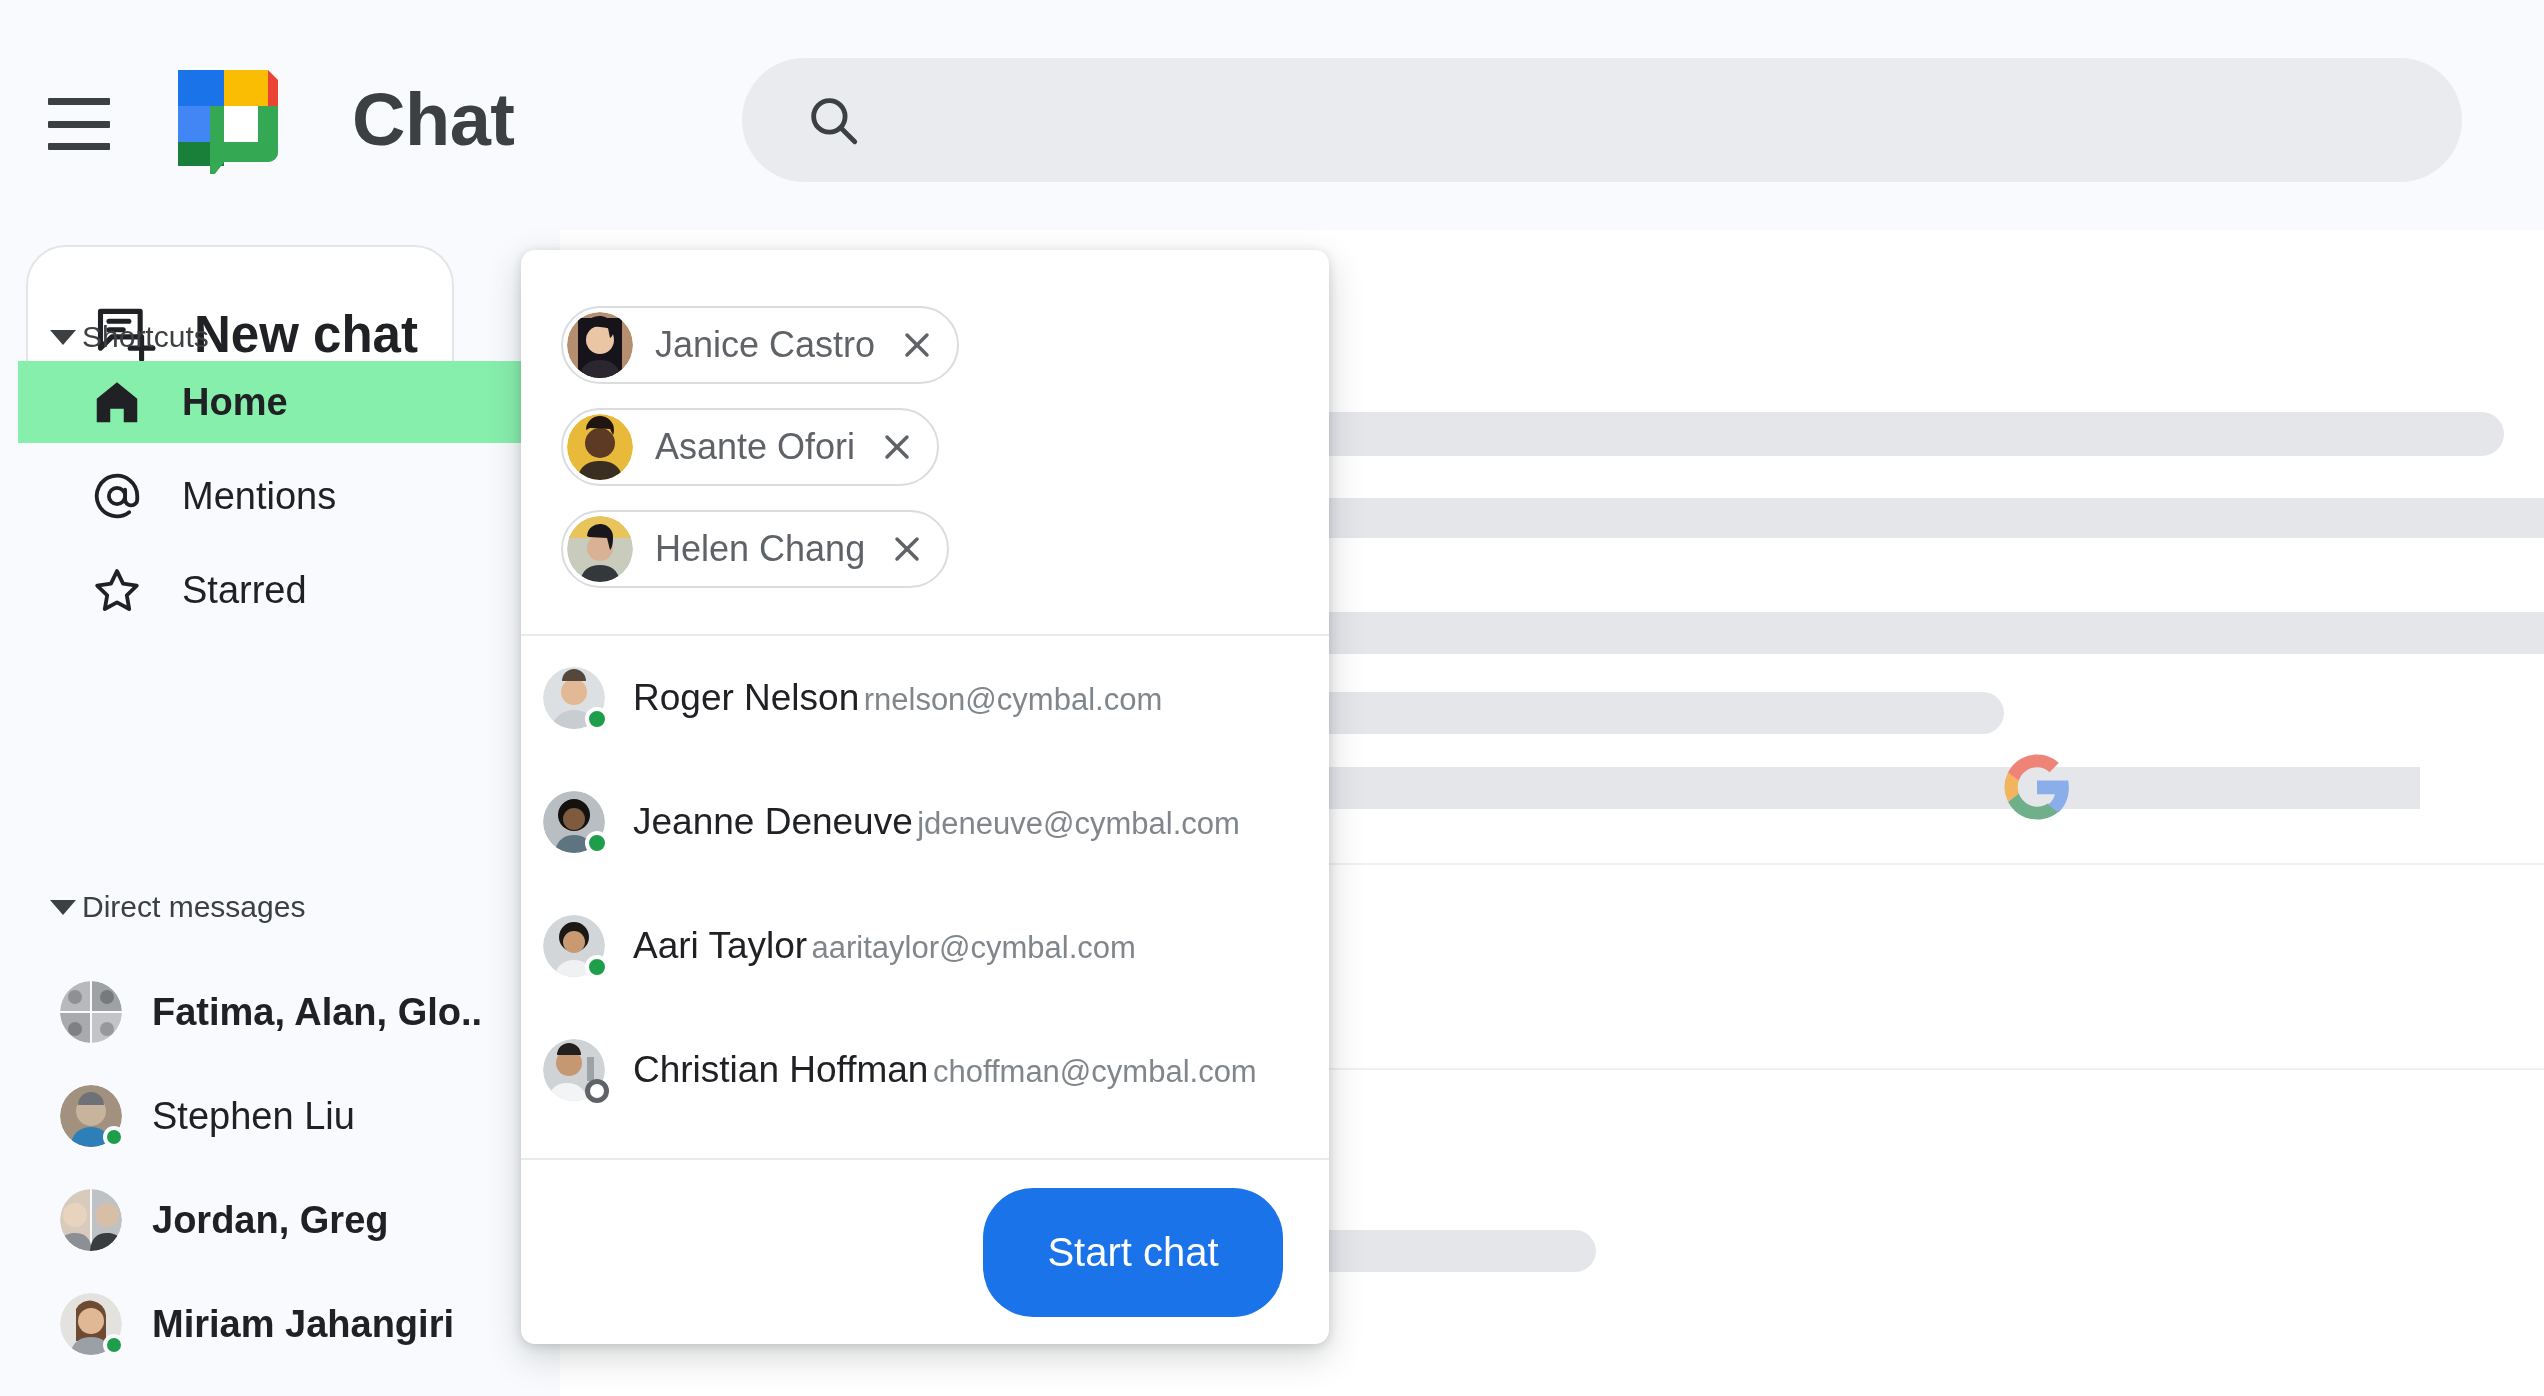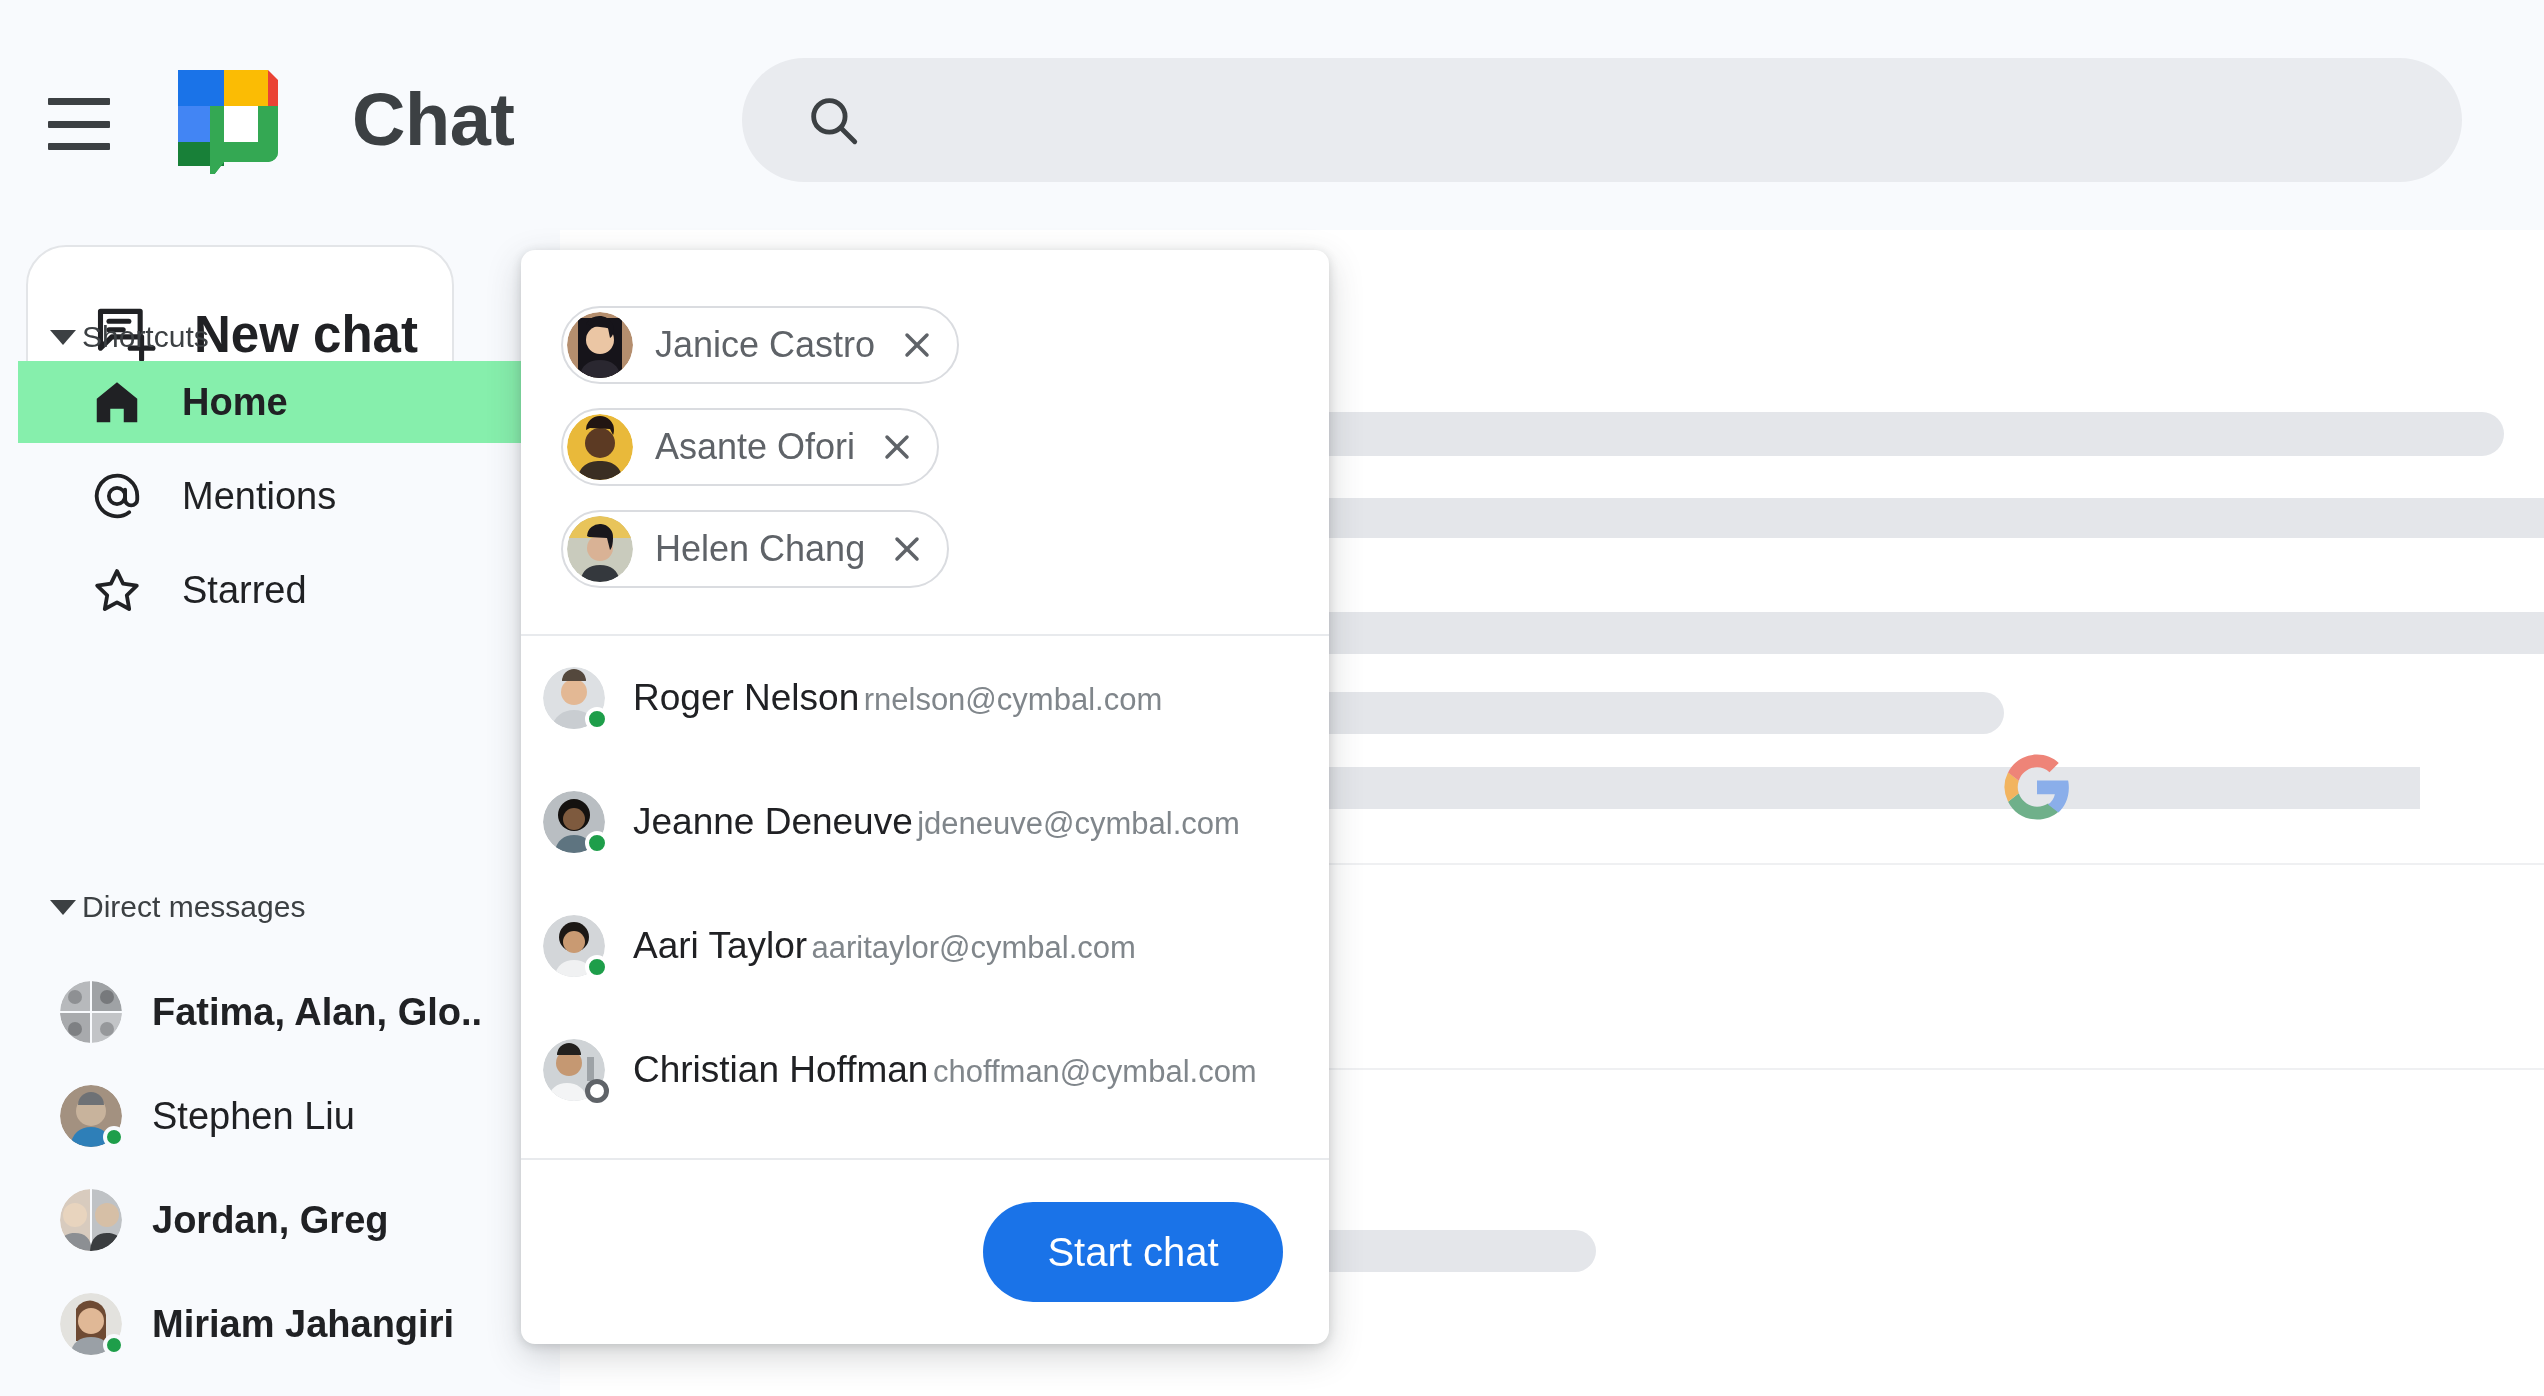--- a/index.html
+++ b/index.html
@@ -226,21 +226,21 @@
     white-space: nowrap;
   }
 
   .dialog-footer {
     flex: none; height: 186px;
     border-top: 2px solid #E8EAED;
     display: flex; align-items: center; justify-content: flex-end;
     padding-right: 46px;
   }
   .start-chat-btn {
-    height: 100px; min-width: 300px;
+    height: 129px; min-width: 300px;
     background: #1A73E8; color: #FFFFFF;
     border: none; border-radius: 50px;
     font-size: 40px; font-weight: 500;
     font-family: "Liberation Sans", sans-serif;
     padding: 0 54px; cursor: pointer;
     white-space: nowrap;
   }
 </style>
 </head>
 <body>

